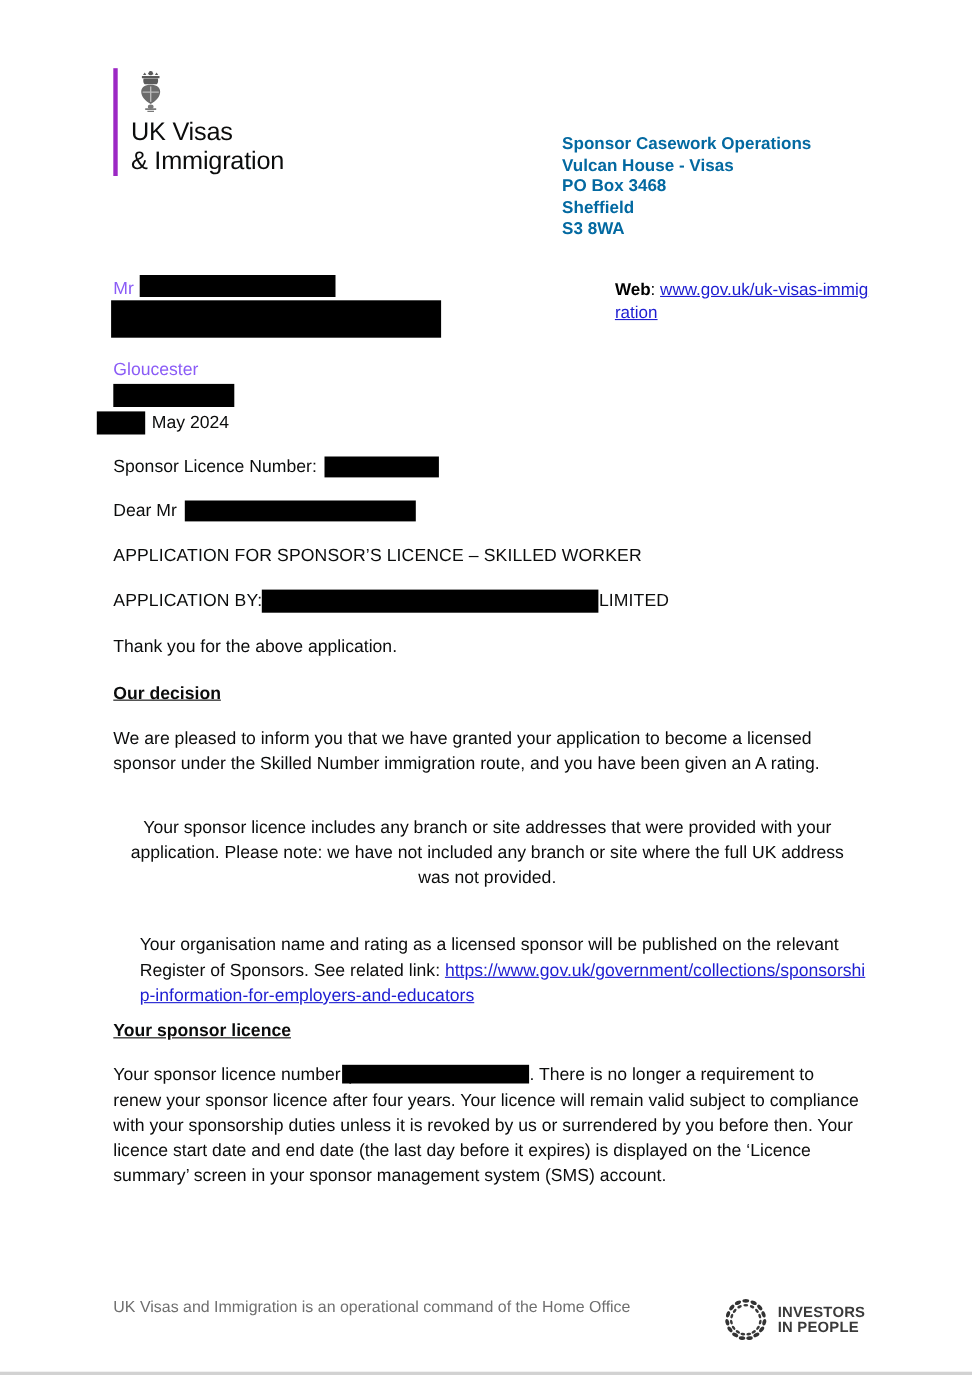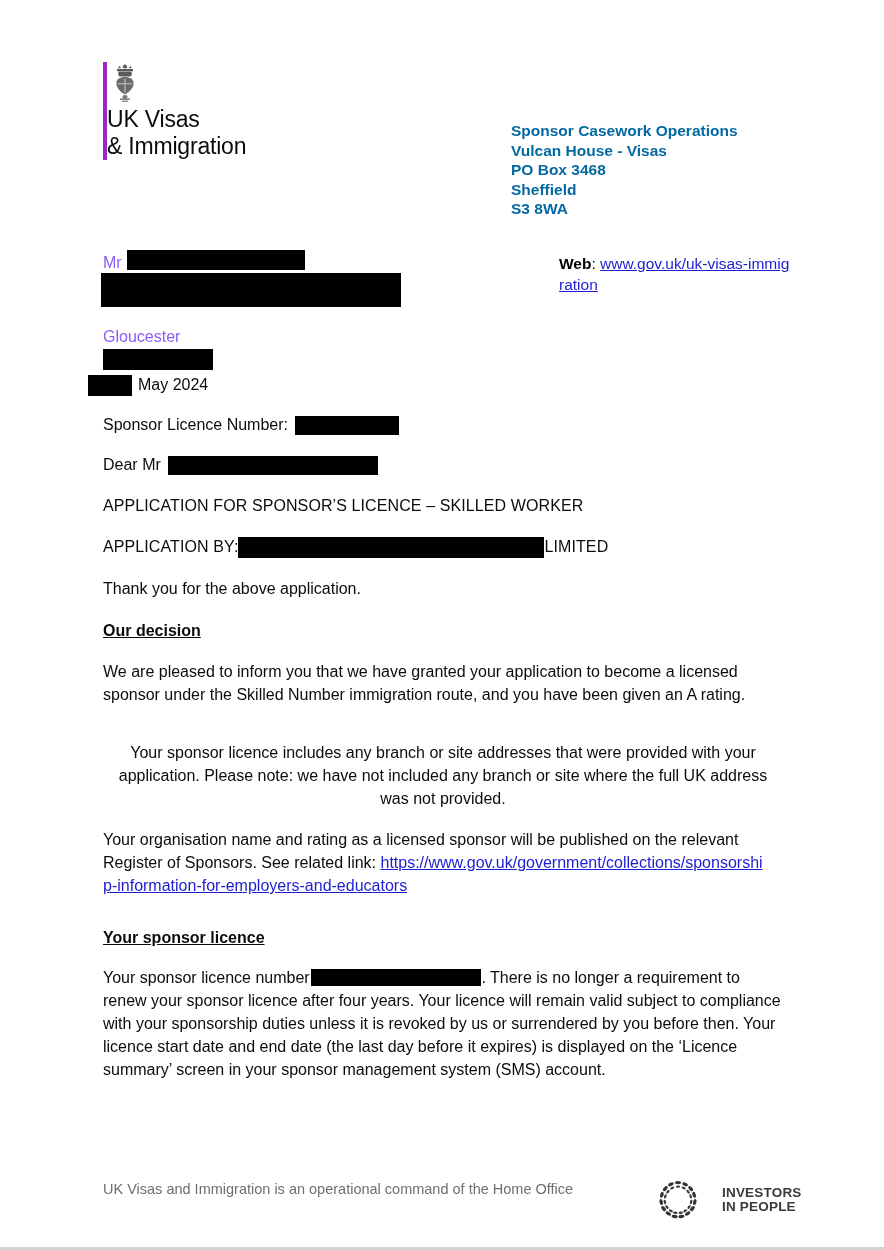--- a/index.html
+++ b/index.html
@@ -28,21 +28,21 @@
     top: 62px;
     display: flex;
     align-items: stretch;
   }
   .brand-bar {
     width: 4px;
     background: #9c28c4;
     flex: 0 0 4px;
   }
   .brand-body {
-    padding-left: 0;
+    padding-left: 12px;
   }
   .crest {
     display: block;
     width: 36px;
     height: 42px;
     margin-bottom: 2px;
   }
   .brand-name {
     font-size: 23px;
     line-height: 27px;
@@ -135,21 +135,21 @@
     top: 1181px;
     font-size: 14.5px;
     color: #6f6f6f;
   }
   .iip {
     position: absolute;
     left: 656px;
     top: 1179px;
     display: flex;
     align-items: center;
-    gap: 22px;
+    gap: 7px;
   }
   .iip-words {
     font-size: 13.5px;
     font-weight: bold;
     line-height: 14px;
     color: #3a3a3a;
     letter-spacing: 0.2px;
     white-space: pre-line;
   }
 </style>
@@ -235,21 +235,21 @@
   </div>
 
   <div class="body-text" style="top:577px;">Thank you for the above application.</div>
 
   <div class="body-text sect-head" style="top:619px;">Our decision</div>
 
   <div class="body-text" style="top:660px; width:672px;">We are pleased to inform you that we have granted your application to become a licensed sponsor under the Skilled Number immigration route, and you have been given an A rating.</div>
 
   <div class="body-text" style="top:741px; width:680px;text-align:center;">Your sponsor licence includes any branch or site addresses that were provided with your application. Please note: we have not included any branch or site where the full UK address was not provided.</div>
 
-  <div class="body-text" style="top:828px; width:668px;">
+  <div class="body-text" style="top:848px; width:668px;margin-left:24px;">
     <span>Your organisation name and rating as a licensed sponsor will be published on the relevant Register of Sponsors. See related link:</span>
     <a href="#">https://www.gov.uk/government/collections/sponsorship-information-for-employers-and-educators</a>
   </div>
 
   <div class="body-text sect-head" style="top:926px;">Your sponsor licence</div>
 
   <div class="body-text" style="top:966px; width:680px;">
     <span>Your sponsor licence number (</span><span class="inline-redact" style="width:170px; margin-left:-8px;"></span><span>. There is no longer a requirement to renew your sponsor licence after four years. Your licence will remain valid subject to compliance with your sponsorship duties unless it is revoked by us or surrendered by you before then. Your licence start date and end date (the last day before it expires) is displayed on the ‘Licence summary’ screen in your sponsor management system (SMS) account.</span>
   </div>
 

